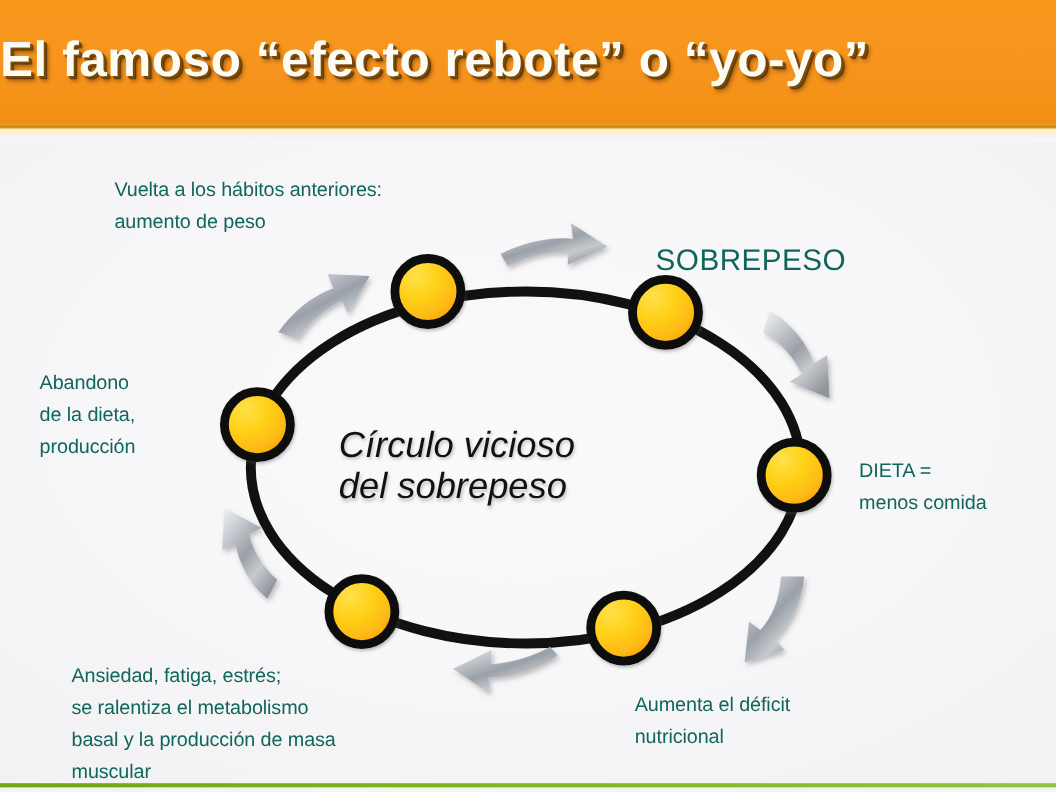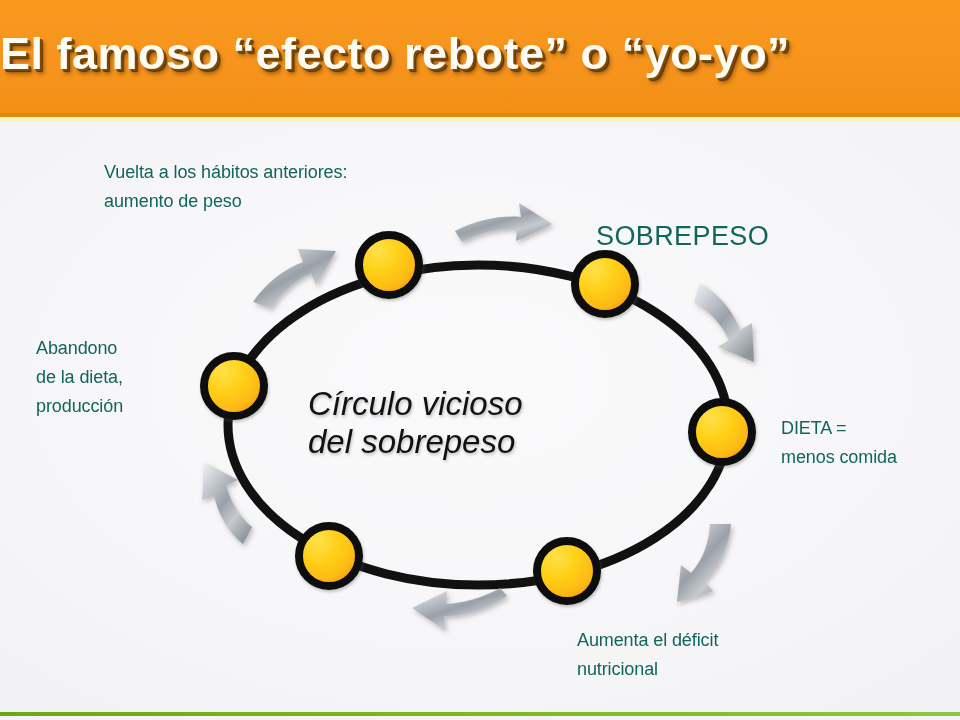--- a/index.html
+++ b/index.html
@@ -230,19 +230,23 @@
   <div class="label" id="label-vuelta">Vuelta a los hábitos anteriores:
 aumento de peso</div>
   <div class="label" id="label-sobrepeso">SOBREPESO</div>
   <div class="label" id="label-abandono">Abandono
 de la dieta,
 producción</div>
   <div class="label" id="label-dieta">DIETA =
 menos comida</div>
   <div class="label" id="label-aumenta">Aumenta el déficit
 nutricional</div>
+  <div class="label" id="label-ansiedad">Ansiedad, fatiga, estrés;
+se ralentiza el metabolismo
+basal y la producción de masa
+muscular</div>
   <div id="label-center">Círculo vicioso
 del sobrepeso</div>
 
   <div id="bottom-rule"></div>
   <div id="bottom-rule-shadow"></div>
 
 </div>
 
 </body></html>

